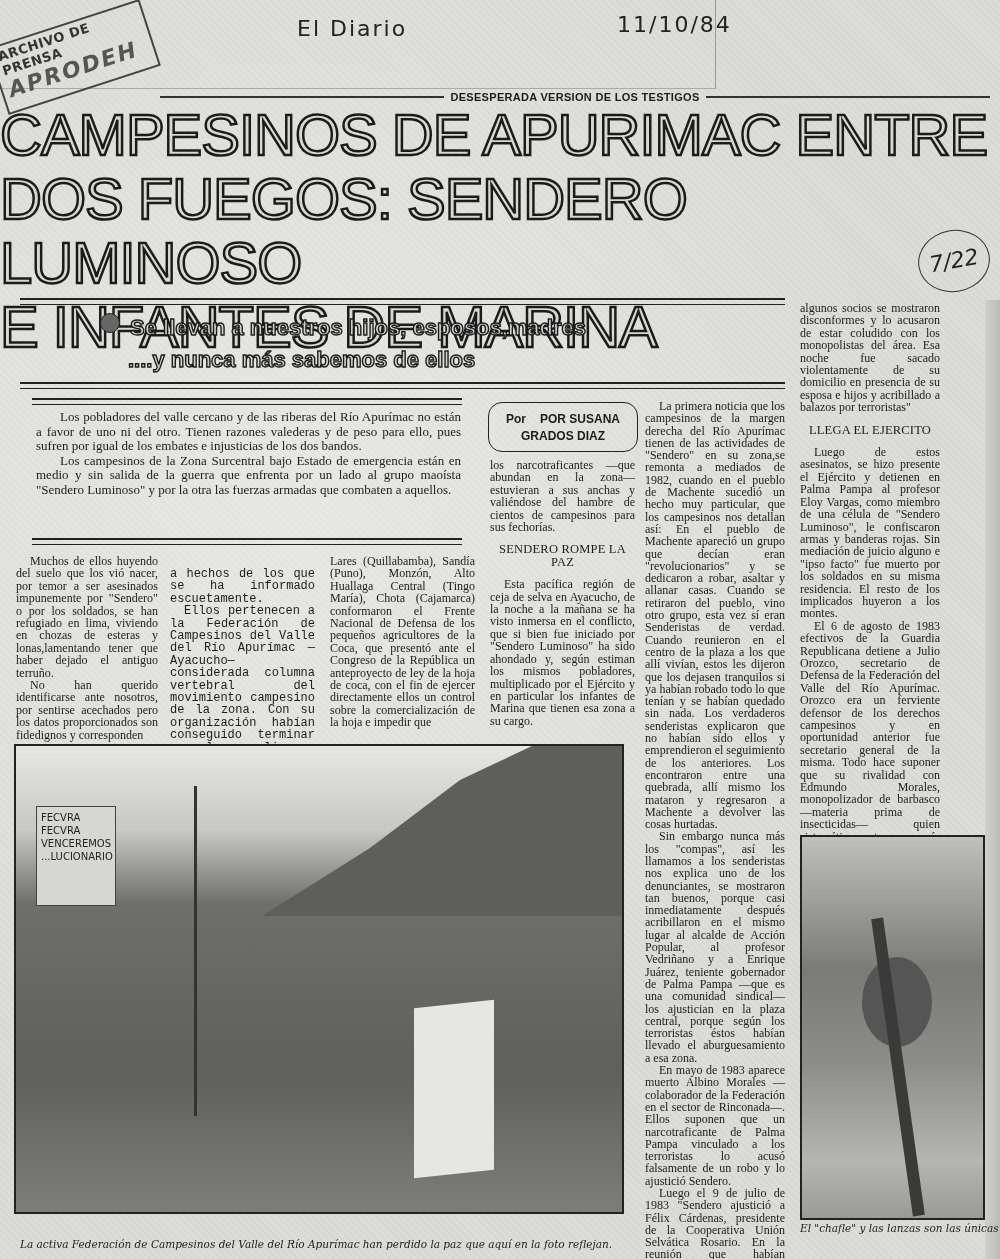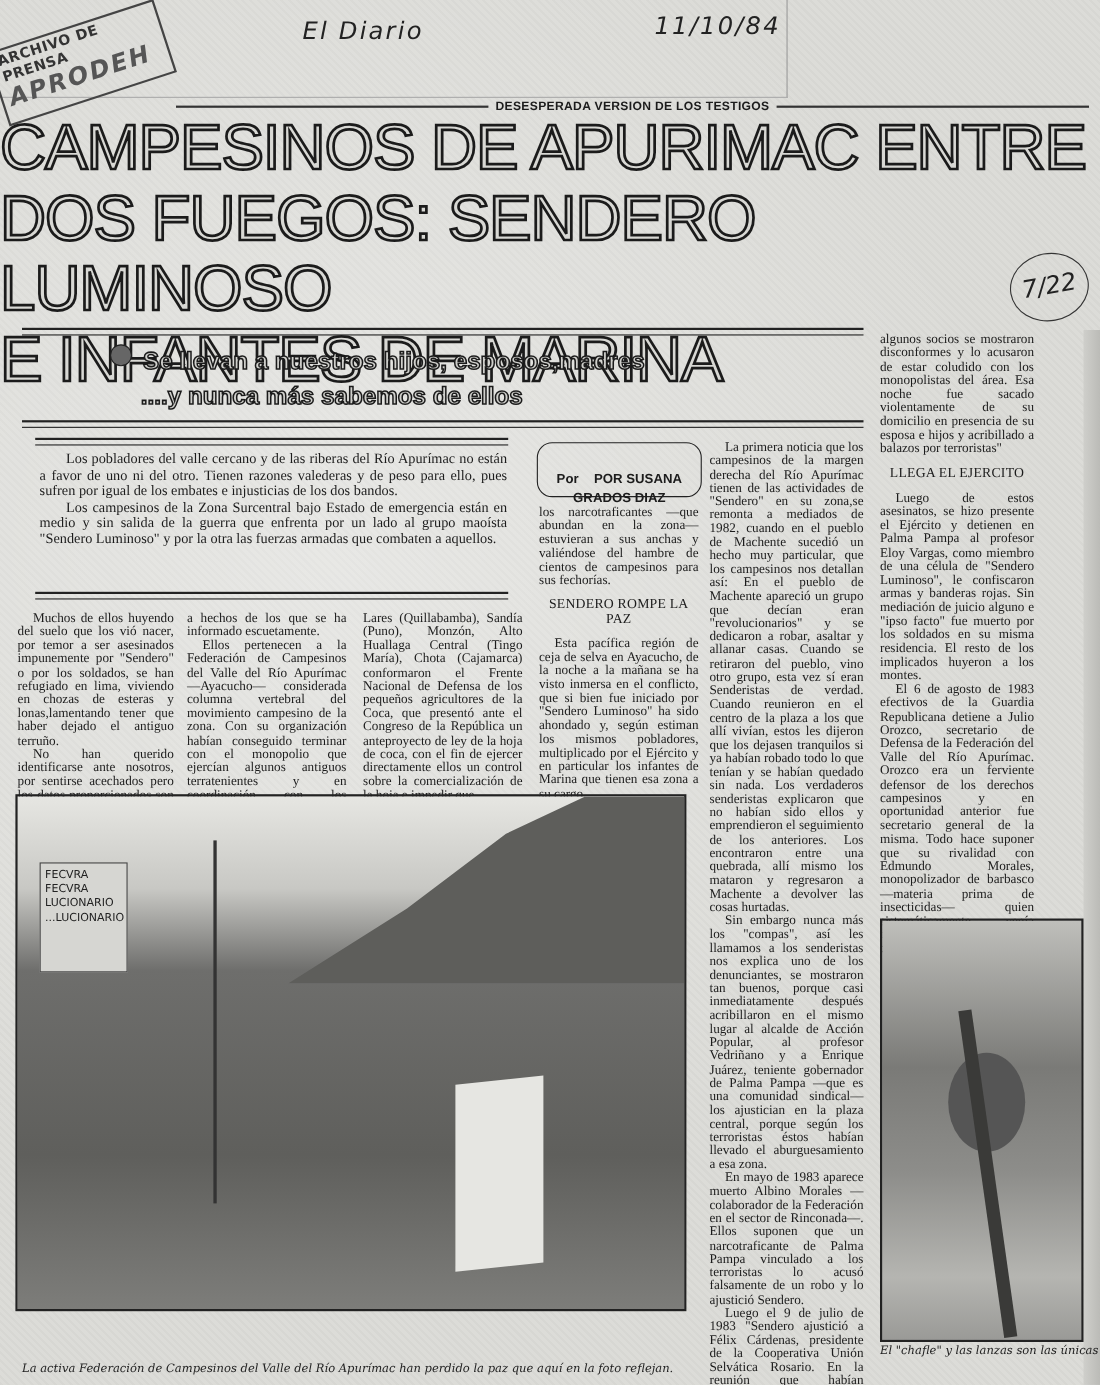--- a/index.html
+++ b/index.html
@@ -5,46 +5,46 @@
   html,body{margin:0;padding:0;}
   body{width:1000px;height:1259px;overflow:hidden;background:#d9d9d6;position:relative;
     font-family:"Liberation Serif","DejaVu Serif",serif;color:#1c1c1c;}
   .paper{position:absolute;inset:0;
     background:
       radial-gradient(circle at 30% 40%, rgba(255,255,255,.35), rgba(255,255,255,0) 60%),
       repeating-linear-gradient(45deg, rgba(0,0,0,.025) 0 2px, rgba(0,0,0,0) 2px 5px),
       #dcdcd8;}
   .abs{position:absolute;}
   .clip-top{left:0;top:0;width:715px;height:88px;border-right:1px solid #999;border-bottom:1px solid #aaa;}
-  .handwriting{font-family:"DejaVu Sans",sans-serif;font-style:italic;color:#222;font-size:22px;letter-spacing:2px;}
+  .handwriting{font-family:"DejaVu Sans",sans-serif;color:#222;font-size:22px;letter-spacing:2px;margin-left:22px;}
   .stamp{left:-6px;top:22px;width:160px;height:70px;transform:rotate(-18deg);border:2px solid #444;
     font-family:"DejaVu Sans",sans-serif;color:#333;padding:2px 6px;box-sizing:border-box;}
   .stamp .l1{font-size:13px;font-weight:bold;letter-spacing:.5px;}
   .stamp .l2{font-size:22px;font-weight:bold;font-style:italic;letter-spacing:2px;color:#555;}
   .kicker{left:0;top:90px;width:990px;height:14px;display:flex;align-items:center;}
   .kicker .rule{flex:1;height:2px;background:#333;}
   .kicker span{font-family:"Liberation Sans",sans-serif;font-size:11px;font-weight:bold;padding:0 6px;letter-spacing:.3px;}
   .headline{left:0;top:103px;width:1000px;font-family:"Liberation Sans","DejaVu Sans",sans-serif;
     font-size:58px;line-height:64px;color:#d8d8d4;-webkit-text-stroke:2.5px #1b1b1b;letter-spacing:-1px;}
   .pagenum{left:918px;top:230px;width:70px;height:60px;border:1.5px solid #333;border-radius:50%;
     font-family:"DejaVu Sans",sans-serif;font-style:italic;font-size:22px;text-align:center;line-height:60px;color:#222;transform:rotate(-10deg);}
   .hrule2{height:4px;border-top:2px solid #222;border-bottom:1px solid #222;}
   .subhead{left:100px;top:312px;width:680px;font-family:"Liberation Sans",sans-serif;font-weight:bold;
     font-size:22px;line-height:32px;color:#d0d0cc;-webkit-text-stroke:1.4px #1b1b1b;}
   .subhead .bullet{display:inline-block;width:18px;height:18px;border-radius:50%;background:#666;border:1px solid #222;margin-right:10px;vertical-align:2px;}
   .lead{left:36px;top:410px;width:425px;font-size:13px;line-height:14.5px;text-align:justify;}
   .lead p{margin:0;text-indent:24px;}
   .byline{left:488px;top:402px;width:150px;height:50px;border:1.5px solid #222;border-radius:14px;
-    font-family:"Liberation Sans",sans-serif;font-weight:bold;font-size:12px;text-align:center;line-height:17px;padding-top:24px;box-sizing:border-box;}
+    font-family:"Liberation Sans",sans-serif;font-weight:bold;font-size:12px;text-align:center;line-height:17px;padding-top:8px;box-sizing:border-box;}
   .byline .por{font-weight:bold;margin-right:14px;}
   .col{font-size:12px;line-height:12.4px;text-align:justify;}
   .col p{margin:0;text-indent:14px;}
   .col .sec{text-align:center;font-size:12.5px;margin:10px 0 10px;text-indent:0;letter-spacing:.2px;}
   .photo{border:2px solid #222;box-sizing:border-box;overflow:hidden;}
-  .photo1{left:14px;top:722px;width:610px;height:470px;
+  .photo1{left:14px;top:744px;width:610px;height:470px;
     background:
       linear-gradient(180deg, rgba(230,230,226,1) 0%, rgba(200,200,196,1) 18%, rgba(110,110,108,1) 34%, rgba(95,95,92,1) 70%, rgba(125,125,122,1) 100%);}
   .photo1 .hill{position:absolute;right:0;top:0;width:360px;height:170px;background:#5e5e5b;clip-path:polygon(30% 60%,55% 20%,75% 0,100% 0,100% 100%,0 100%);}
   .photo1 .banner{position:absolute;left:20px;top:60px;width:80px;height:100px;background:#d6d6d2;border:1px solid #444;
     font-family:"DejaVu Sans",sans-serif;font-size:10px;color:#222;padding:4px;box-sizing:border-box;line-height:13px;}
   .photo1 .sign{position:absolute;left:398px;top:258px;width:80px;height:170px;background:#e6e6e2;transform:skewY(-6deg);}
   .photo1 .pole{position:absolute;left:178px;top:40px;width:3px;height:330px;background:#333;}
   .caption{font-family:"DejaVu Serif",serif;font-style:italic;font-size:10.5px;color:#222;}
   .photo2{left:800px;top:835px;width:185px;height:385px;
     background:linear-gradient(180deg,#bfbfbb 0%,#7a7a77 35%,#8d8d8a 60%,#b5b5b1 85%,#9a9a97 100%);}
@@ -98,21 +98,21 @@
 <div class="abs byline">
   <div><span class="por">Por</span><span>POR SUSANA</span></div>
   <div>GRADOS DIAZ</div>
 </div>
 
 <div class="abs col" style="left:16px;top:555px;width:142px;">
   <p>Muchos de ellos huyendo del suelo que los vió nacer, por temor a ser asesinados impunemente por "Sendero" o por los soldados, se han refugiado en lima, viviendo en chozas de esteras y lonas,lamentando tener que haber dejado el antiguo terruño.</p>
   <p>No han querido identificarse ante nosotros, por sentirse acechados pero los datos proporcionados son fidedignos y corresponden</p>
 </div>
 
-<div class="abs col" style="left:170px;top:555px;width:145px;">
+<div class="abs col" style="left:170px;top:568px;width:145px;font-family:Liberation Mono, monospace;">
   <p style="text-indent:0">a hechos de los que se ha informado escuetamente.</p>
   <p>Ellos pertenecen a la Federación de Campesinos del Valle del Río Apurímac —Ayacucho— considerada columna vertebral del movimiento campesino de la zona. Con su organización habían conseguido terminar con el monopolio que ejercían algunos antiguos terratenientes y en coordinación con los sindicatos de la Convención y</p>
 </div>
 
 <div class="abs col" style="left:330px;top:555px;width:145px;">
   <p style="text-indent:0">Lares (Quillabamba), Sandía (Puno), Monzón, Alto Huallaga Central (Tingo María), Chota (Cajamarca) conformaron el Frente Nacional de Defensa de los pequeños agricultores de la Coca, que presentó ante el Congreso de la República un anteproyecto de ley de la hoja de coca, con el fin de ejercer directamente ellos un control sobre la comercialización de la hoja e impedir que</p>
 </div>
 
 <div class="abs col" style="left:490px;top:459px;width:145px;">
   <p style="text-indent:0">los narcotraficantes —que abundan en la zona— estuvieran a sus anchas y valiéndose del hambre de cientos de campesinos para sus fechorías.</p>
@@ -133,21 +133,21 @@
   <p>Luego de estos asesinatos, se hizo presente el Ejército y detienen en Palma Pampa al profesor Eloy Vargas, como miembro de una célula de "Sendero Luminoso", le confiscaron armas y banderas rojas. Sin mediación de juicio alguno e "ipso facto" fue muerto por los soldados en su misma residencia. El resto de los implicados huyeron a los montes.</p>
   <p>El 6 de agosto de 1983 efectivos de la Guardia Republicana detiene a Julio Orozco, secretario de Defensa de la Federación del Valle del Río Apurímac. Orozco era un ferviente defensor de los derechos campesinos y en oportunidad anterior fue secretario general de la misma. Todo hace suponer que su rivalidad con Edmundo Morales, monopolizador de barbasco —materia prima de insecticidas— quien sistemáticamente venía hostilizando a los miembros de la federación y sus diri-</p>
 </div>
 
 <div class="abs photo photo1">
   <div class="hill"></div>
   <div class="pole"></div>
   <div class="banner">
     <div>FECVRA</div>
     <div>FECVRA</div>
-    <div>LUCIONARIO</div>
+    <div>VENCEREMOS</div>
     <div>...LUCIONARIO</div>
   </div>
   <div class="sign"></div>
 </div>
 <div class="abs caption" style="left:20px;top:1238px;width:600px;">La activa Federación de Campesinos del Valle del Río Apurímac han perdido la paz que aquí en la foto reflejan.</div>
 
 <div class="abs photo photo2">
   <div class="tree2"></div>
   <div class="tree"></div>
 </div>

